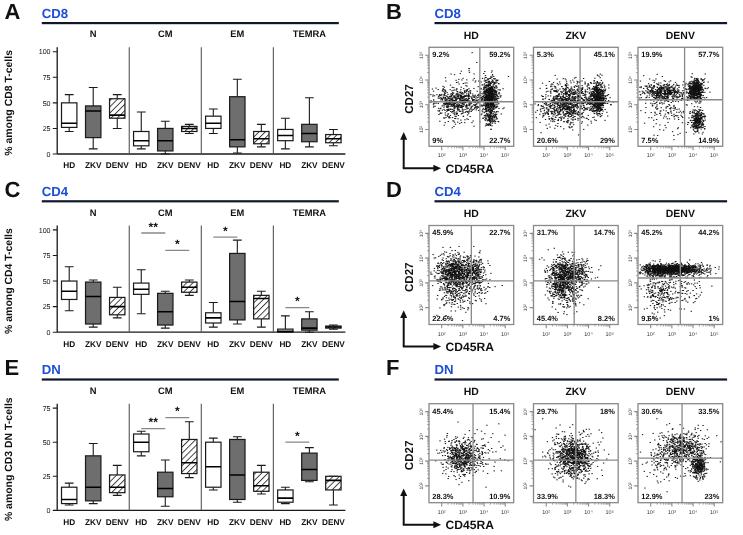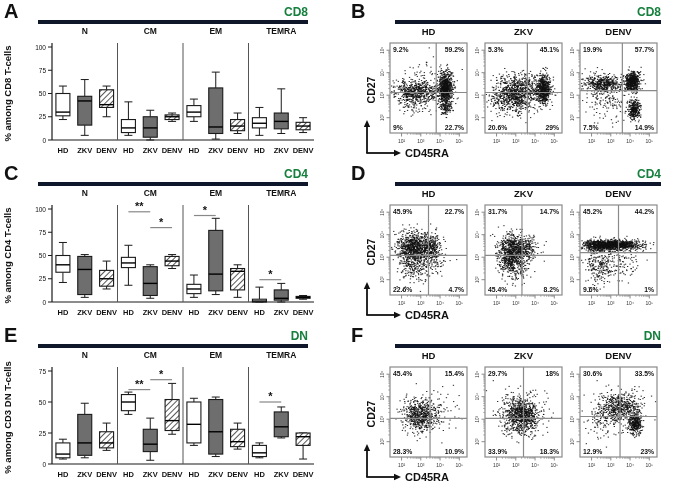--- a/index.html
+++ b/index.html
@@ -2,22 +2,22 @@
 <html><head>
 <meta charset="utf-8">
 <style>
   html,body{margin:0;padding:0;background:#fff;}
   .figure{position:relative;width:675px;height:486px;background:#fff;
           font-family:"Liberation Sans",sans-serif;color:#111;overflow:hidden;}
   .panel{position:absolute;}
   .letter{position:absolute;top:-4px;font-size:20px;font-weight:bold;color:#111;}
   .panel.pl .letter{left:4px;}
   .panel.pr .letter{left:14px;}
-  .ptitle{position:absolute;top:1px;font-weight:bold;font-size:12px;text-align:right;
-          border-bottom:4px solid #0f172a;padding-bottom:1px;color:#15803d;}
+  .ptitle{position:absolute;top:1px;font-weight:bold;font-size:12px;text-align:left;
+          border-bottom:2px solid #0f172a;padding-bottom:1px;color:#1d4ed8;}
   .panel.pl .ptitle{left:38px;width:270px;}
   .panel.pr .ptitle{left:58px;width:266px;}
   svg.plot{position:absolute;left:0;top:17px;}
   text{font-family:"Liberation Sans",sans-serif;}
 </style>
 </head>
 <body>
 
 <div class="figure">
 

